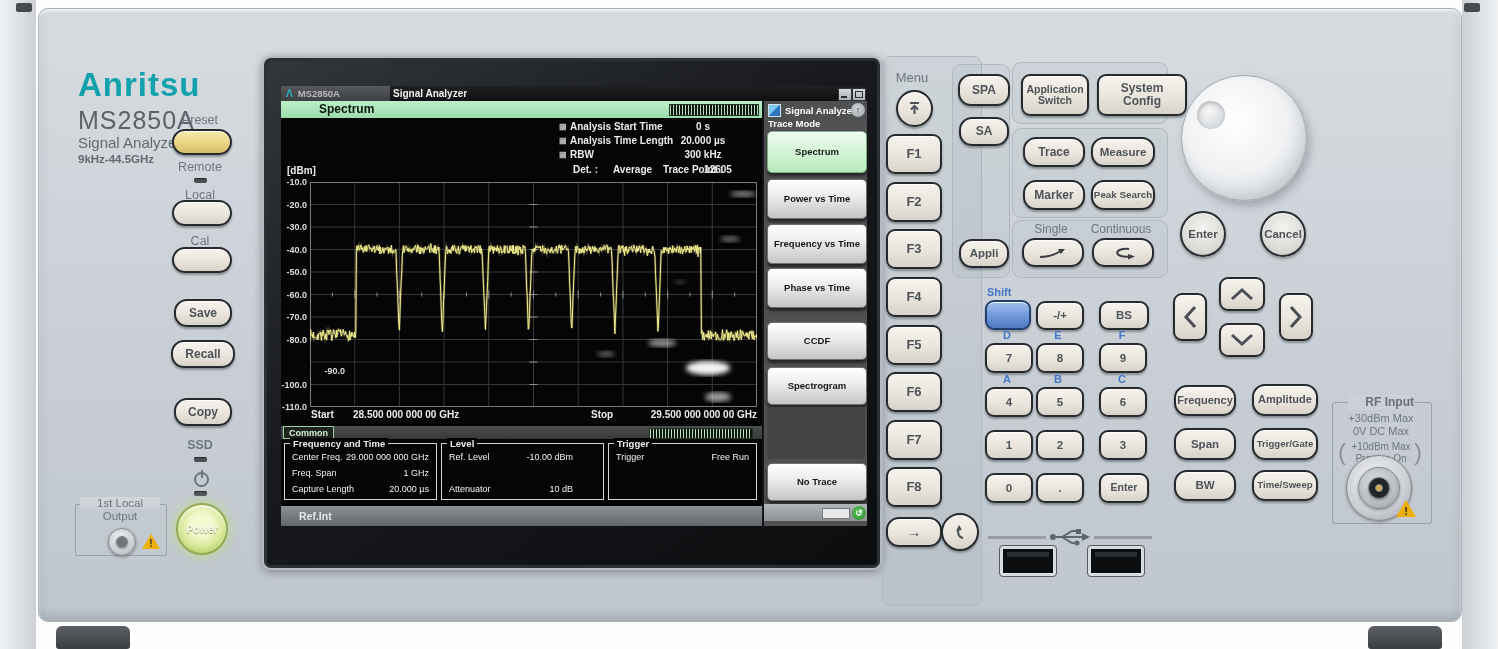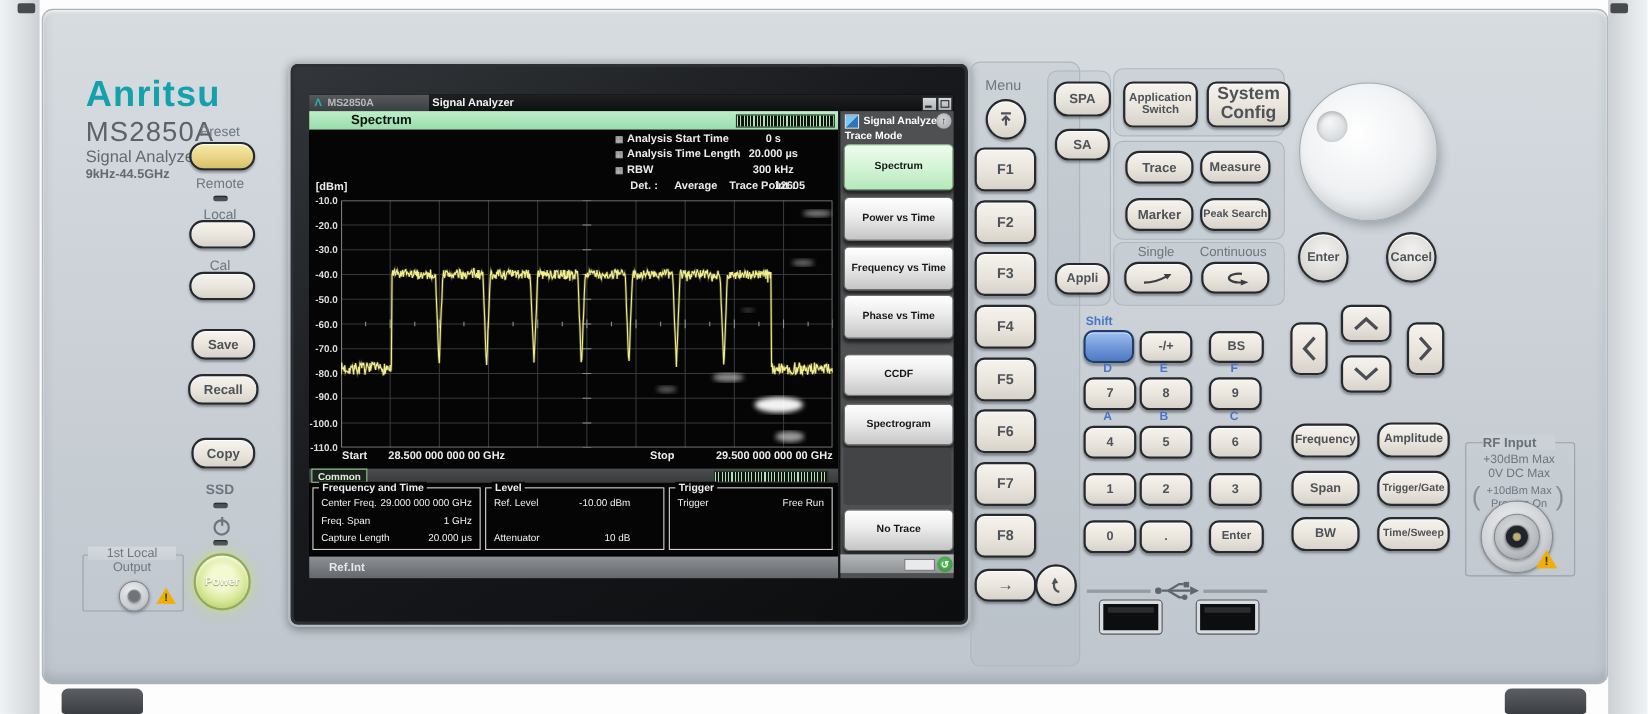--- a/index.html
+++ b/index.html
@@ -210,21 +210,21 @@
 
       <div id="ylabels">
           <div class="ylab" style="top: 59px;">-10.0</div>
           <div class="ylab" style="top: 81.5px;">-20.0</div>
           <div class="ylab" style="top: 104px;">-30.0</div>
           <div class="ylab" style="top: 126.5px;">-40.0</div>
           <div class="ylab" style="top: 149px;">-50.0</div>
           <div class="ylab" style="top: 171.5px;">-60.0</div>
           <div class="ylab" style="top: 194px;">-70.0</div>
           <div class="ylab" style="top: 216.5px;">-80.0</div>
-          <div class="ylab" style="top: 238px;">-90.0</div>
+          <div class="ylab" style="top: 248px; padding-left: 38px;">-90.0</div>
           <div class="ylab" style="top: 261.5px;">-100.0</div>
           <div class="ylab" style="top: 284px;">-110.0</div>
         </div>
 
       <svg id="plot-svg" class="plot" viewBox="0 0 447 225" preserveAspectRatio="none">
           <line x1="44.7" y1="0" x2="44.7" y2="225" stroke="#383838" stroke-width="1"></line>
           <line x1="89.4" y1="0" x2="89.4" y2="225" stroke="#383838" stroke-width="1"></line>
           <line x1="134.1" y1="0" x2="134.1" y2="225" stroke="#383838" stroke-width="1"></line>
           <line x1="178.8" y1="0" x2="178.8" y2="225" stroke="#383838" stroke-width="1"></line>
           <line x1="223.5" y1="0" x2="223.5" y2="225" stroke="#383838" stroke-width="1"></line>
@@ -395,21 +395,21 @@
   <div class="groove" style="left:952px;top:64px;width:56px;height:212px"></div>
   <div class="groove" style="left:1012px;top:62px;width:154px;height:60px"></div>
   <div class="groove" style="left:1012px;top:128px;width:154px;height:88px"></div>
   <div class="groove" style="left:1012px;top:220px;width:154px;height:56px"></div>
 
   <div class="key pill" style="left:958px;top:74px;width:48px;height:28px">SPA</div>
   <div class="key pill" style="left:959px;top:117px;width:46px;height:25px">SA</div>
   <div class="key pill" style="left:959px;top:239px;width:46px;height:25px;font-size:11.5px">Appli</div>
 
   <div class="key" style="left:1021px;top:74px;width:60px;height:38px;font-size:10.5px;padding:0 2px">Application Switch</div>
-  <div class="key" style="left:1097px;top:74px;width:60px;height:38px;font-size:16px;padding:0 6px">System Config</div>
+  <div class="key" style="left:1097px;top:74px;width:60px;height:38px;font-size:12px;padding:0 13px">System Config</div>
   <div class="key pill" style="left:1023px;top:137px;width:58px;height:26px">Trace</div>
   <div class="key pill" style="left:1091px;top:137px;width:60px;height:26px;font-size:11.5px">Measure</div>
   <div class="key pill" style="left:1023px;top:180px;width:58px;height:26px">Marker</div>
   <div class="key pill" style="left:1091px;top:180px;width:60px;height:26px;font-size:9.8px">Peak Search</div>
 
   <div class="plabel" style="left:1022px;top:222px;width:58px;font-size:12px">Single</div>
   <div class="plabel" style="left:1090px;top:222px;width:62px;font-size:12px">Continuous</div>
   <div class="key pill" style="left:1022px;top:238px;width:58px;height:25px">
     <svg width="30" height="12" viewBox="0 0 30 12">
       <path d="M2 10 C10 10 16 8 23 4" stroke="#3a3e42" stroke-width="2" fill="none"></path>
@@ -478,21 +478,21 @@
   </div>
 
   <div class="key pill" style="left:1174px;top:385px;width:58px;height:27px;font-size:11px">Frequency</div>
   <div class="key pill" style="left:1252px;top:384px;width:62px;height:28px;font-size:11px">Amplitude</div>
   <div class="key pill" style="left:1174px;top:428px;width:58px;height:28px;font-size:11.5px">Span</div>
   <div class="key pill" style="left:1252px;top:428px;width:62px;height:28px;font-size:9.6px">Trigger/Gate</div>
   <div class="key pill" style="left:1174px;top:470px;width:58px;height:27px;font-size:11.5px">BW</div>
   <div class="key pill" style="left:1252px;top:470px;width:62px;height:27px;font-size:9.6px">Time/Sweep</div>
 
   <div class="abs" style="left:1332px;top:402px;width:98px;height:120px;border:1px solid #9aa2a9;border-radius:3px"></div>
-  <div class="abs" style="left:1348px;top:395px;width:66px;text-align:left;background:#cbd1d7;color:#68707 8;color:#687078;font-size:12px;font-weight:bold">RF Input</div>
+  <div class="abs" style="left:1348px;top:395px;width:66px;text-align:right;background:#cbd1d7;color:#68707 8;color:#687078;font-size:12px;font-weight:bold">RF Input</div>
   <div class="abs" style="left:1336px;top:412px;width:90px;text-align:center;color:#6e767e;font-size:11px">+30dBm Max</div>
   <div class="abs" style="left:1336px;top:425px;width:90px;text-align:center;color:#6e767e;font-size:11px">0V DC Max</div>
   <div class="abs" style="left:1338px;top:438px;color:#8a9298;font-size:24px;font-weight:200">(</div>
   <div class="abs" style="left:1414px;top:438px;color:#8a9298;font-size:24px;font-weight:200">)</div>
   <div class="abs" style="left:1346px;top:441px;width:70px;text-align:center;color:#6e767e;font-size:10px">+10dBm Max</div>
   <div class="abs" style="left:1346px;top:453px;width:70px;text-align:center;color:#6e767e;font-size:10px">Preamp On</div>
   <div class="conn" style="left:1346px;top:455px;width:64px;height:64px"></div>
   <div class="conn" style="left:1358px;top:467px;width:40px;height:40px;background:radial-gradient(circle at 45% 40%,#e4e6e8,#b9bdc1 60%,#8f959b)"></div>
   <div class="conn" style="left:1368px;top:477px;width:20px;height:20px;background:#22262a"></div>
   <div class="conn" style="left:1375px;top:484px;width:6px;height:6px;background:#c9ad5e"></div>

